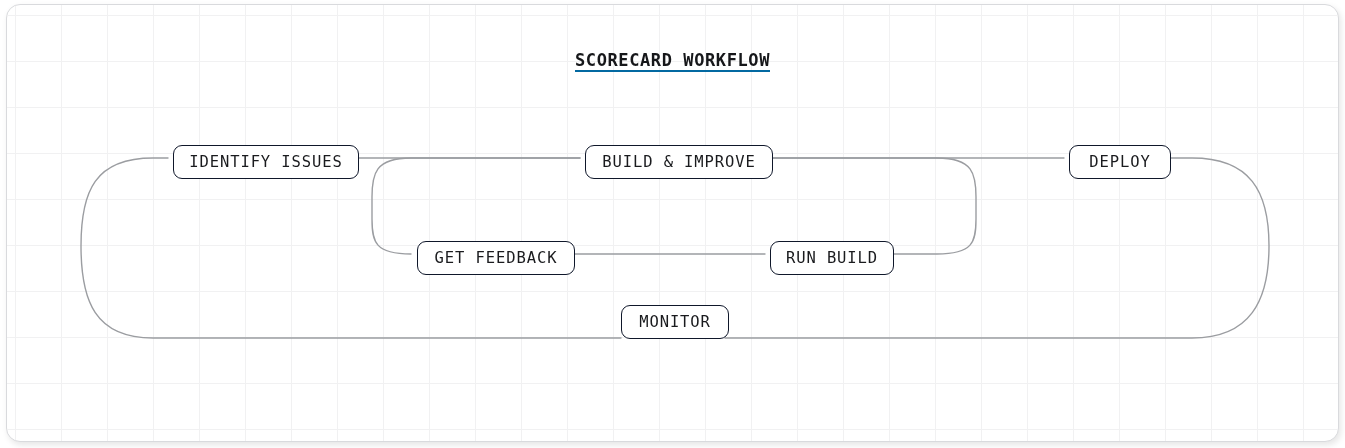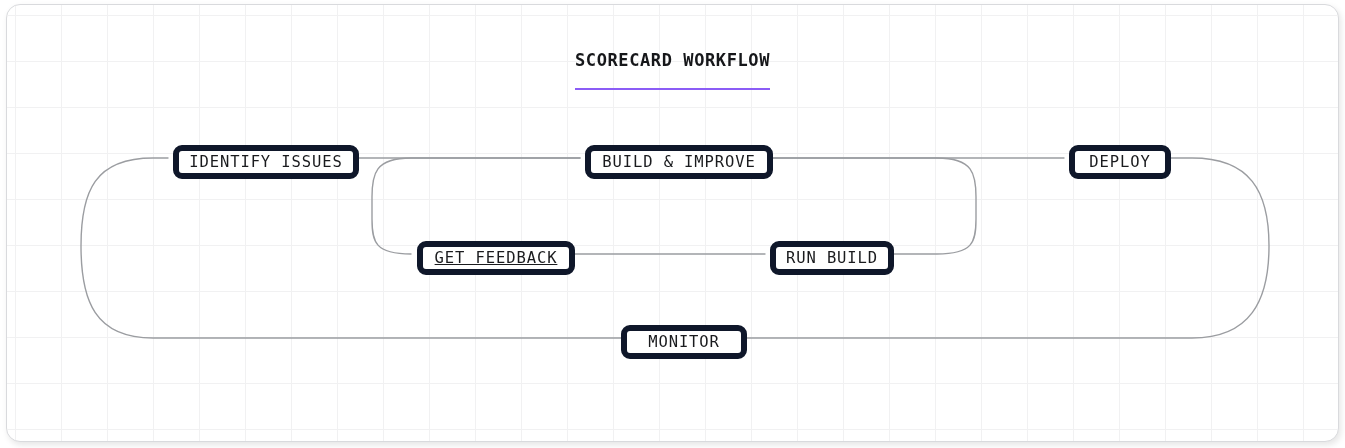--- a/index.html
+++ b/index.html
@@ -51,28 +51,28 @@
     top: 45px;
     text-align: center;
     font-family: "DejaVu Sans Mono", monospace;
     font-size: 17px;
     letter-spacing: 0.6px;
     color: #16171a;
     font-weight: 700;
     white-space: pre;
   }
   .title span {
-    border-bottom: 2px solid #8b5cf6;
-    padding-bottom: 18px;
+    border-bottom: 2px solid #0369a1;
+    padding-bottom: 0;
   }
   .node {
     position: absolute;
     box-sizing: border-box;
     background: #ffffff;
-    border: 6px solid #0f172a;
+    border: 1px solid #0f172a;
     border-radius: 9px;
     display: flex;
     align-items: center;
     justify-content: center;
     font-family: "DejaVu Sans Mono", monospace;
     font-size: 15.5px;
     letter-spacing: 0.9px;
     color: #1a1b1e;
     white-space: pre;
     height: 34px;
@@ -106,26 +106,26 @@
     </div>
 
     <div class="node" style="left:1062px; top:140px; width:102px;">
       <span>DEPLOY</span>
     </div>
 
     <div class="node" style="left:578px; top:140px; width:188px;">
       <span>BUILD &amp; IMPROVE</span>
     </div>
 
-    <div class="node" style="left:410px; top:236px; width:158px;text-decoration:underline;">
+    <div class="node" style="left:410px; top:236px; width:158px;">
       <span>GET FEEDBACK</span>
     </div>
 
     <div class="node" style="left:763px; top:236px; width:124px;">
       <span>RUN BUILD</span>
     </div>
 
-    <div class="node" style="left:614px; top:320px; width:126px;">
+    <div class="node" style="left:614px; top:300px; width:108px;">
       <span>MONITOR</span>
     </div>
 
   </div>
 </div>
 
 </body></html>

